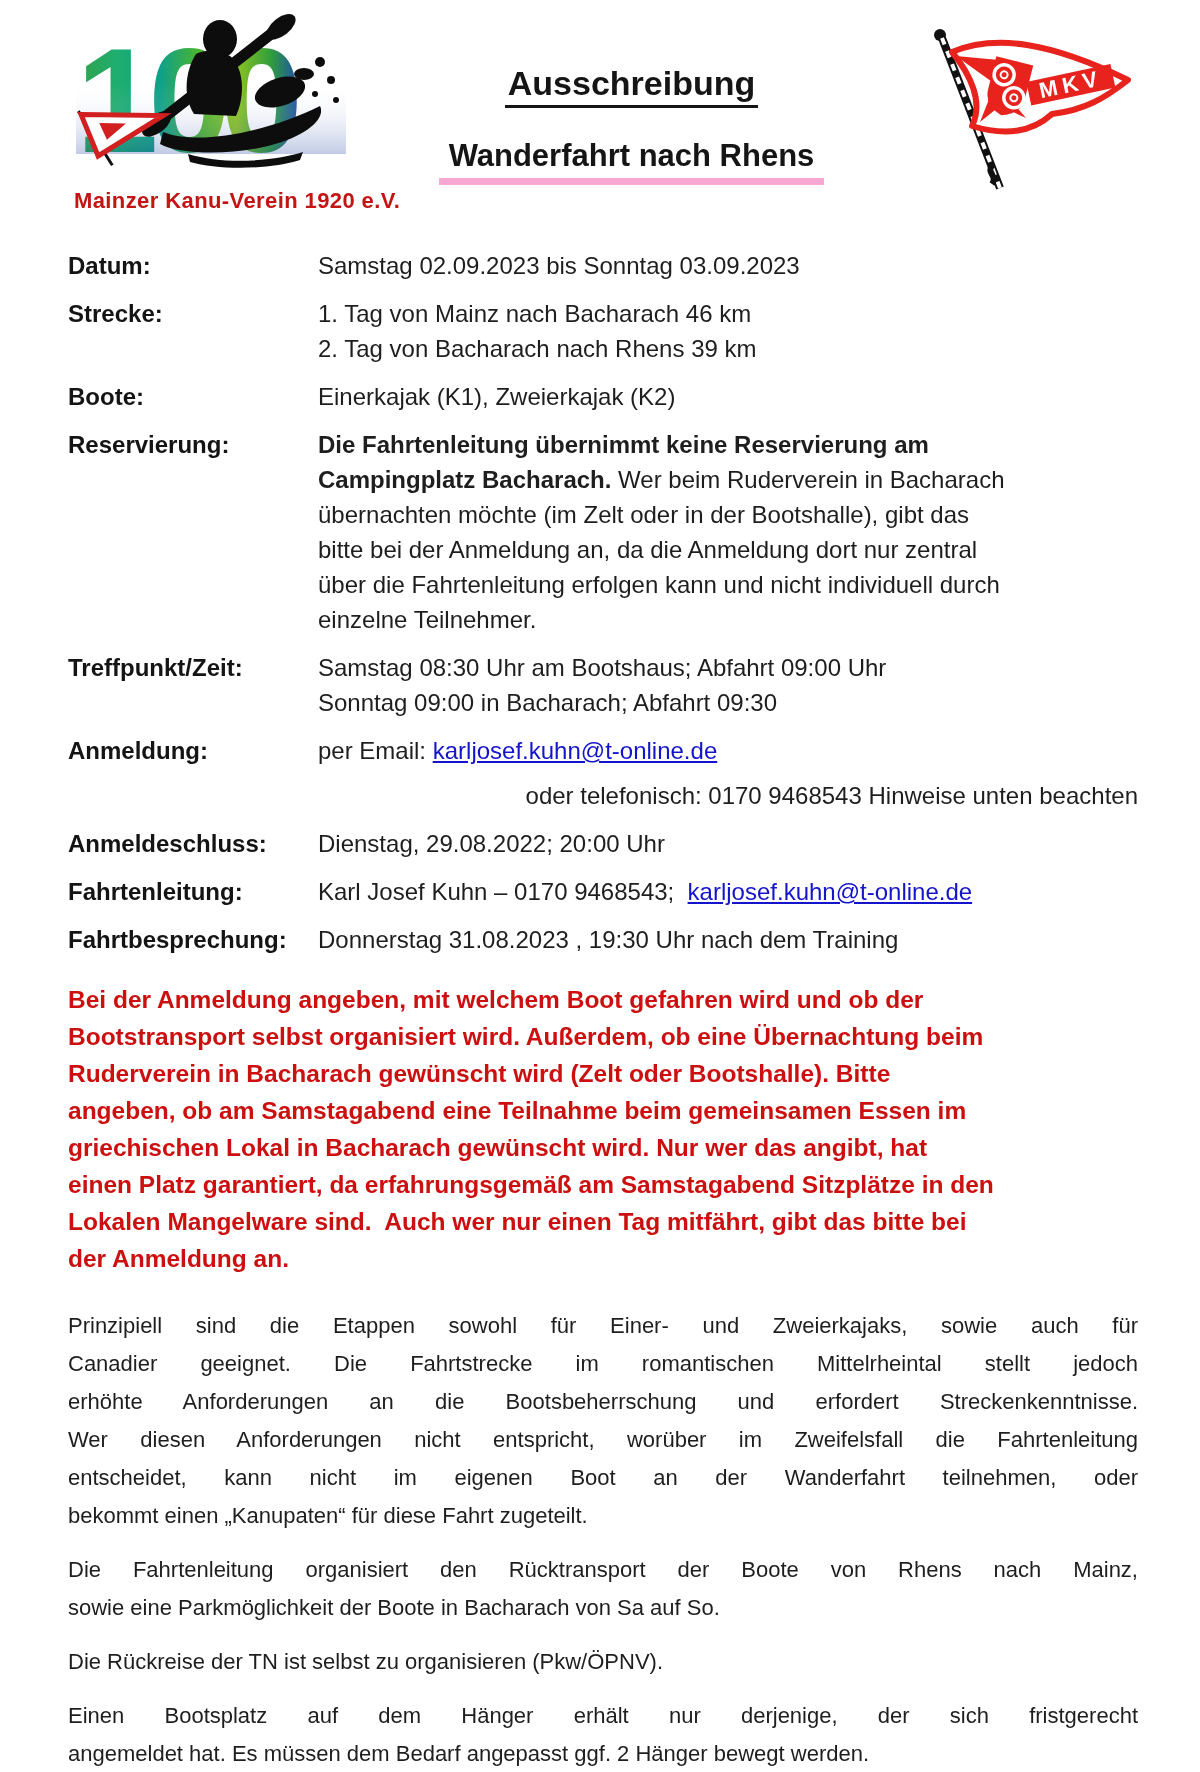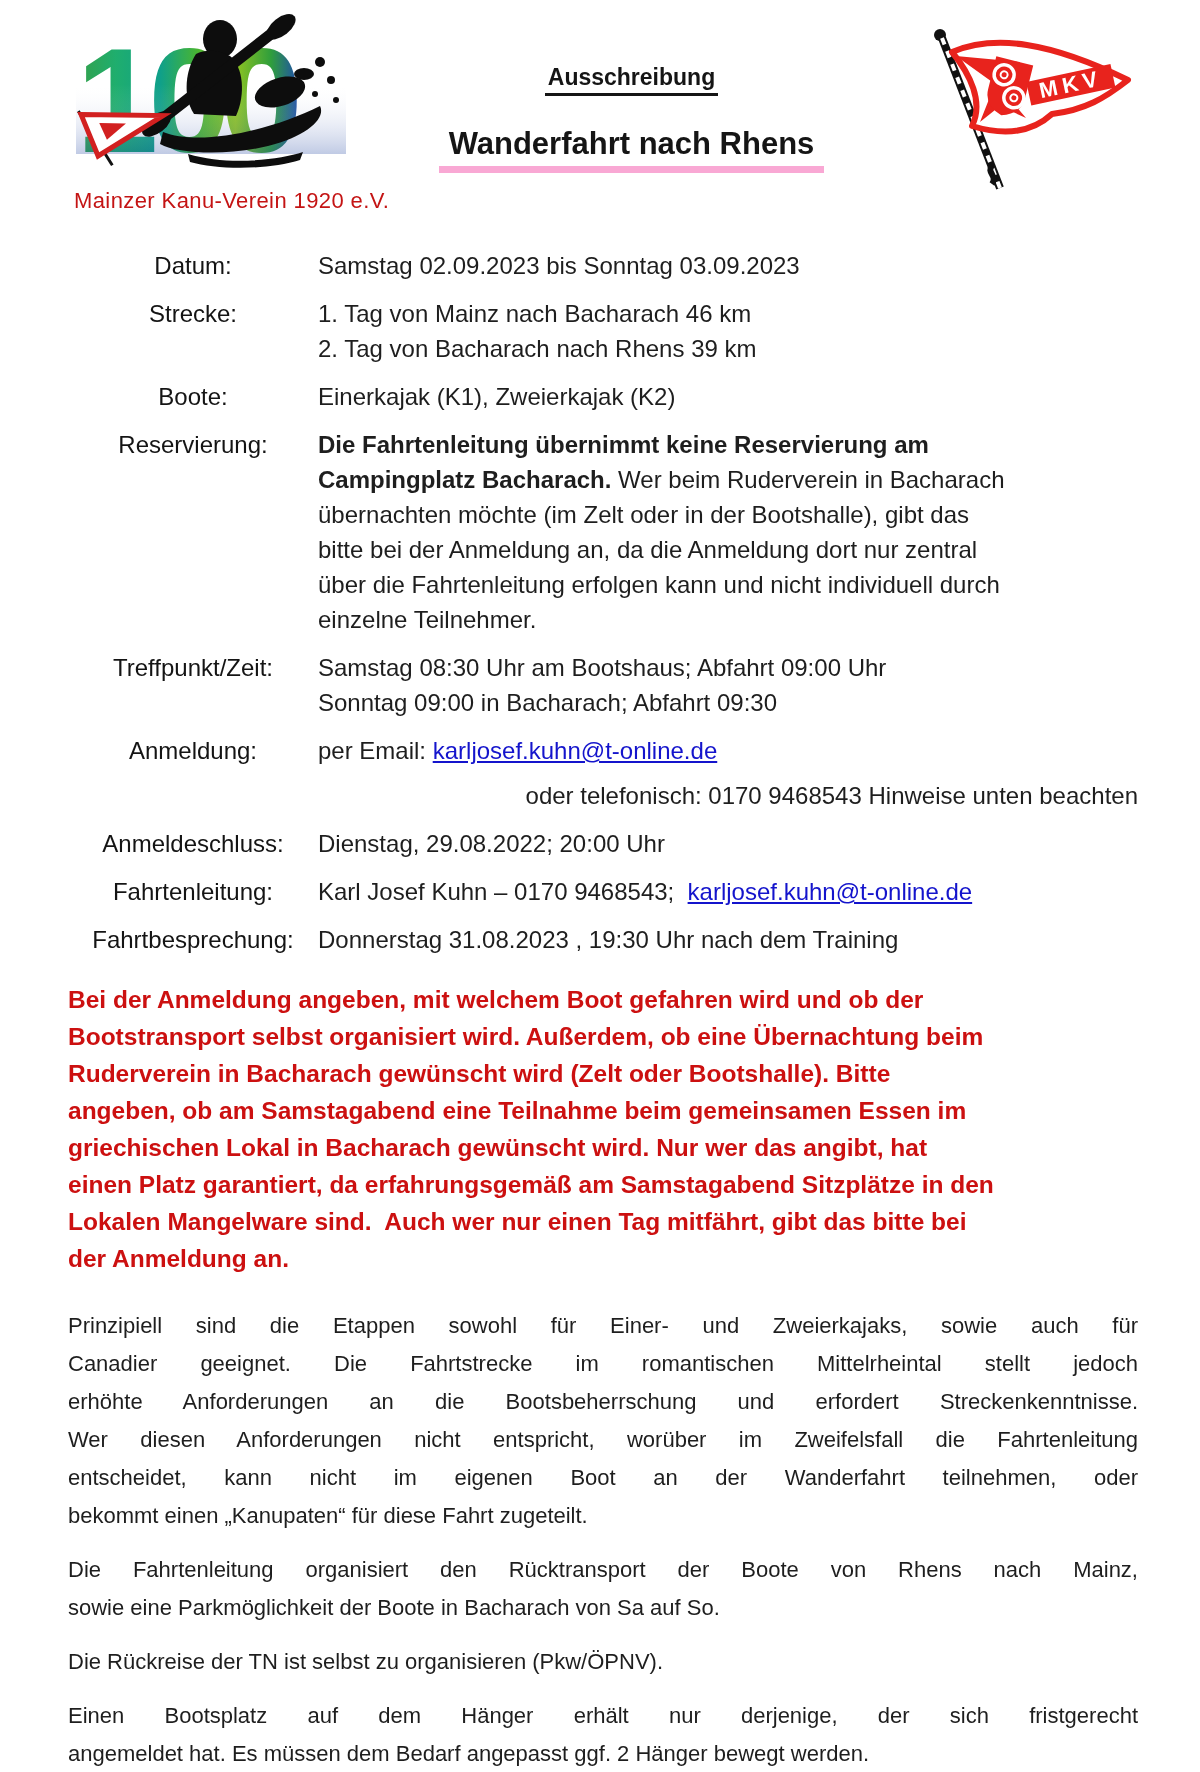--- a/index.html
+++ b/index.html
@@ -11,33 +11,33 @@
     overflow:hidden;
     font-family:"Liberation Sans", sans-serif;
     color:#1e1e1e;
     padding:14px 62px 0 68px;
   }
   
   .header { display:flex; align-items:flex-start; height:218px; }
   .logo-left { width:295px; flex-shrink:0; }
   .logo-caption {
     margin-top:-2px; margin-left:6px;
-    font-size:22px; font-weight:normal; color:#c41414;
+    font-size:22px; font-weight:bold; color:#c41414;
     letter-spacing:0.4px; white-space:pre;
   }
   .titles { flex:1; text-align:center; padding-top:50px; }
-  .title1 { font-size:23px; font-weight:bold; color:#151515; }
+  .title1 { font-size:34px; font-weight:bold; color:#151515; }
   .title2 { font-size:31px; font-weight:bold; color:#151515; margin-top:30px; }
   .u  { display:inline-block; border-bottom:3px solid #151515; padding:0 3px 2px 3px; }
   .u2 { display:inline-block; border-bottom:7px solid #f9a8d4; padding:0 10px 4px 10px; }
   .logo-right { width:238px; flex-shrink:0; padding-top:4px; }
   
   main { margin-top:16px; }
   .row { display:flex; margin-bottom:13px; font-size:24px; line-height:35px; }
-  .label { width:250px; flex-shrink:0; font-weight:normal; color:#141414; white-space:pre;text-align:center; }
+  .label { width:250px; flex-shrink:0; font-weight:bold; color:#141414; white-space:pre; }
   .val { flex:1; }
   .pline { white-space:pre; }
   .b { font-weight:bold; }
   .val .gap2 { margin-top:10px;text-align:right; }
   a.email { color:#1414cc; text-decoration:underline; cursor:pointer; white-space:pre; }
   
   .notice { margin-top:24px; font-size:24.5px; line-height:37px; font-weight:bold; color:#cc1010; }
   
   .bodypara { margin-top:16px; font-size:22px; line-height:38px; color:#1e1e1e; }
   .gap-big { margin-top:30px; }

